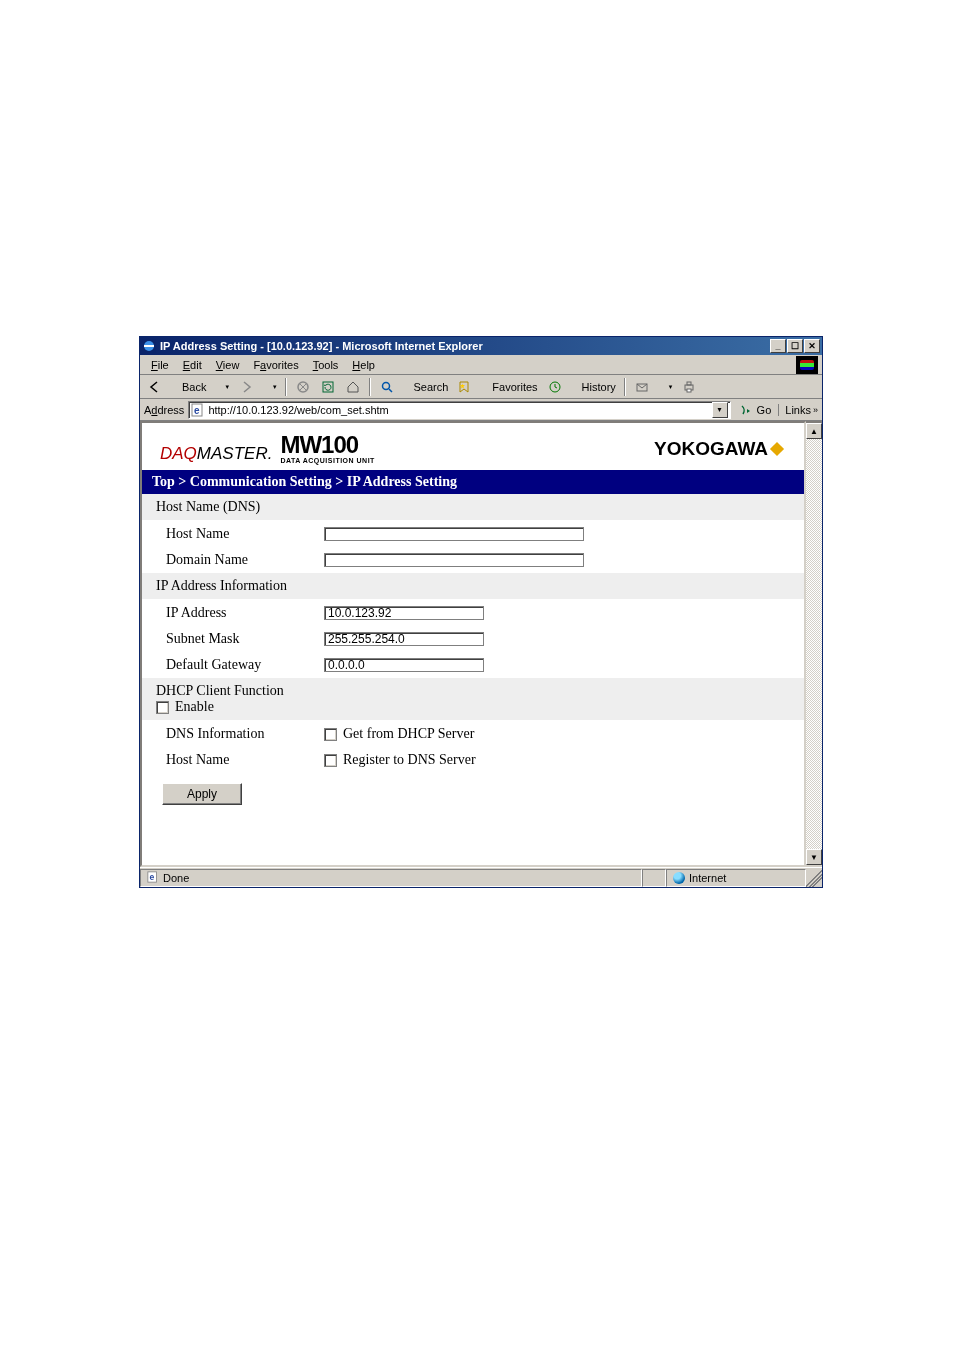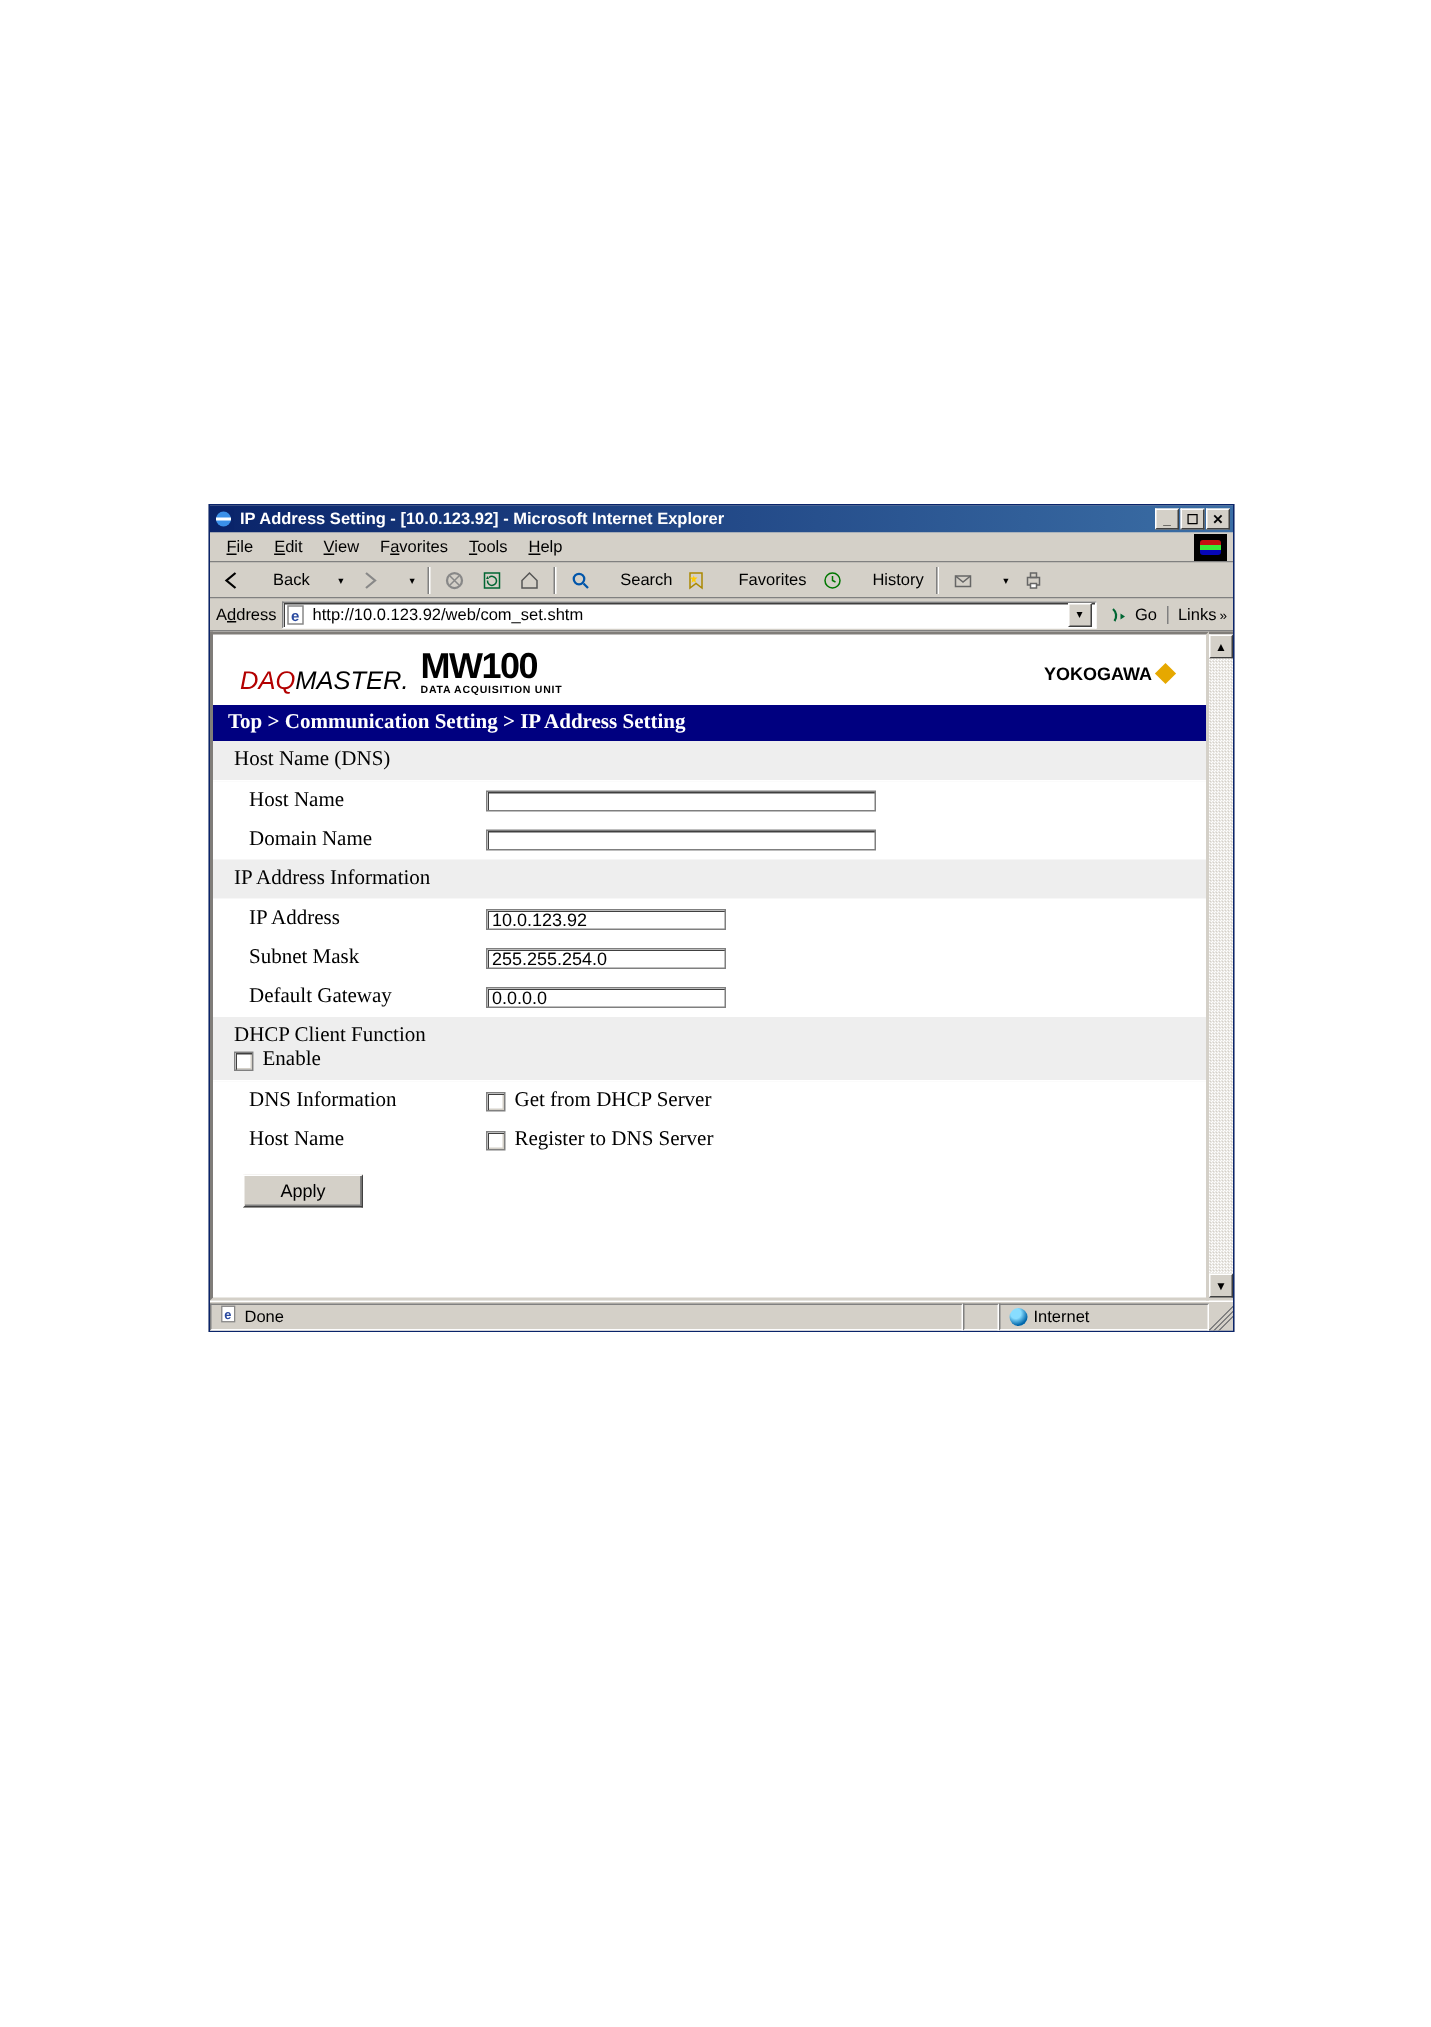--- a/index.html
+++ b/index.html
@@ -154,21 +154,21 @@
     .header-area {
       display: flex; align-items: center; justify-content: space-between;
       padding: 10px 22px 6px 18px;
     }
     .daq-brand { display: flex; align-items: flex-end; gap: 8px; }
     .daq-master { font-style: italic; font-family: "Arial Black", sans-serif; font-size: 17px; color: #000; }
     .daq-master .daq { color: #b30000; }
     .mw100 { display: flex; flex-direction: column; line-height: 1; }
     .mw100 .big { font-family: "Arial Black", sans-serif; font-weight: 900; font-size: 24px; letter-spacing: -1px; color: #000; }
     .mw100 .sub { font-size: 7px; font-weight: bold; letter-spacing: 0.5px; color: #000; }
-    .yoko { font-family: Arial, sans-serif; font-size: 12px; font-weight: bold; color: #000; display: flex; align-items: center; gap: 4px; }
+    .yoko { font-family: Arial, sans-serif; font-size: 19px; font-weight: bold; color: #000; display: flex; align-items: center; gap: 4px; }
     .yoko .diamond { width: 10px; height: 10px; background: #e6a800; transform: rotate(45deg); }
     .breadcrumb {
       background: #000080;
       color: #fff;
       font-family: "Times New Roman", serif;
       font-size: 14px;
       padding: 4px 10px;
       font-weight: bold;
     }
     .breadcrumb a { color: #fff; text-decoration: none; }

